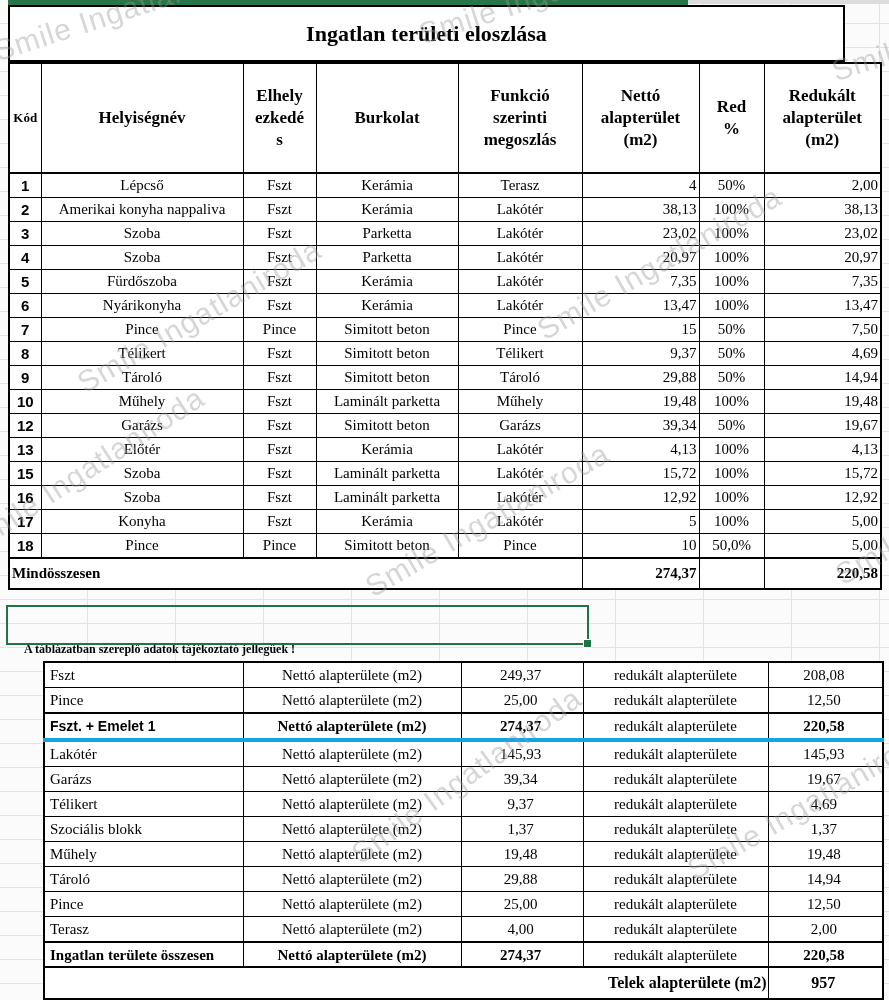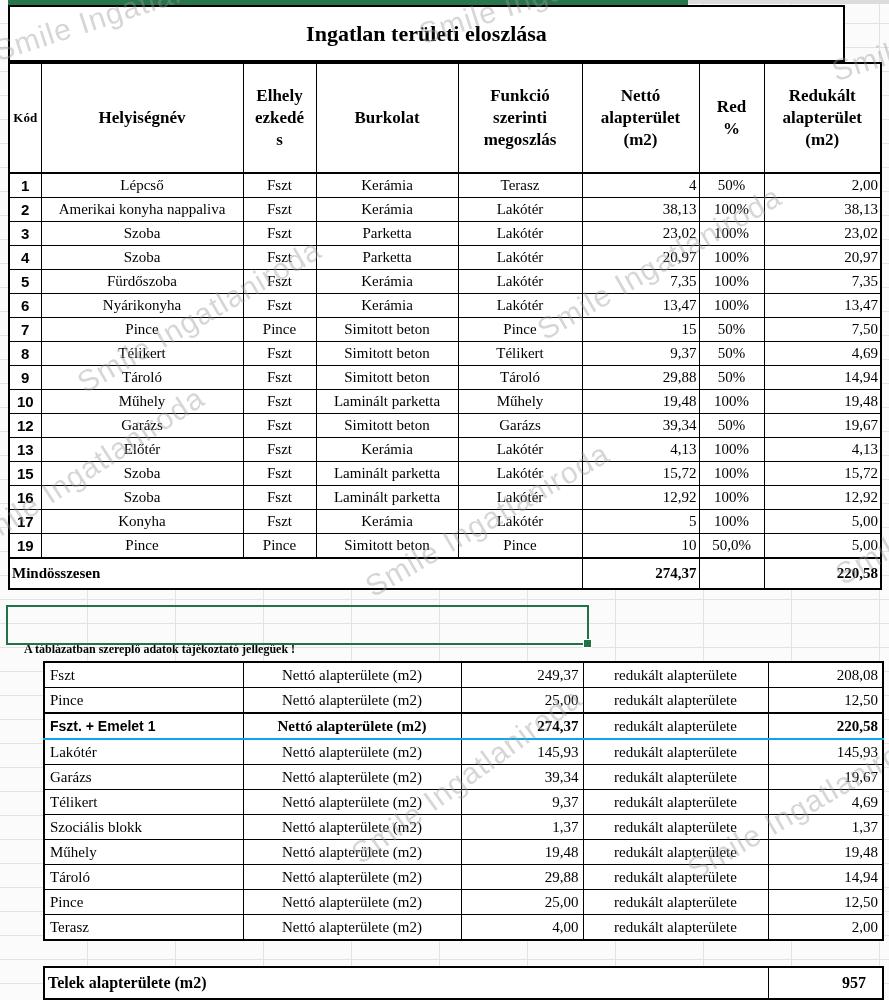--- a/index.html
+++ b/index.html
@@ -34,29 +34,29 @@
   
   .sel-overlay{position:absolute;left:6px;top:605px;width:579px;height:36px;border:2px solid #217346;z-index:45;pointer-events:none}
   .sel-handle{position:absolute;right:-5px;bottom:-5px;width:7px;height:7px;background:#217346;border:1px solid #fff;pointer-events:auto}
   
   .note{position:absolute;left:24px;top:642px;font-size:12px;font-weight:bold}
   
   .sum-table{position:absolute;left:43px;top:661px;width:839px;border-collapse:collapse;table-layout:fixed;background:#fff;border:2px solid #000}
   .sum-table td{border:1px solid #000;height:22px;font-size:15px;overflow:hidden}
   .sc0{text-align:left;padding-left:5px}
   .sc1,.sc3{text-align:center}
-  .sc2,.sc4{text-align:right;padding-right:4px}
-  .sum-table tr.bold td{font-weight:bold;border-top:2px solid #000;border-bottom:2px solid #0ea5e9}
+  .sc2,.sc4{text-align:center;padding-right:4px}
+  .sum-table tr.bold td{font-weight:bold;border-top:2px solid #000;border-bottom:4px solid #0ea5e9}
   .sum-table tr.bold td.sc3{font-weight:normal}
   .sum-table td.sans{font-family:"Liberation Sans",sans-serif;font-size:14px}
   
   .telek{position:absolute;left:43px;top:966px;width:839px;border-collapse:collapse;table-layout:fixed;background:#fff;border:2px solid #000}
   .telek td{border:1px solid #000;height:28px;font-weight:bold;font-size:16px;overflow:hidden}
-  .tk0{text-align:left;padding-left:3px}
-  .tk1{text-align:right;padding-right:16px}
+  .tk0{text-align:right;padding-left:9px}
+  .tk1{text-align:center;padding-right:5px}
   
   .w0{width:32px}.w1{width:202px}.w2{width:73px}.w3{width:142px}.w4{width:124px}.w5{width:117px}.w6{width:65px}.w7{width:117px}
   .s0{width:199px}.s1{width:218px}.s2{width:122px}.s3{width:185px}.s4{width:115px}
   .t0{width:724px}.t1{width:115px}
   
   .wm{position:absolute;font-family:"Liberation Sans",sans-serif;font-size:30px;color:#9a9a9a;opacity:.4;
       transform-origin:left center;pointer-events:none;z-index:40;white-space:nowrap;letter-spacing:1px}
 </style>
 </head>
 <body>
@@ -245,21 +245,21 @@
           <td class="mc0">17</td>
           <td class="mc1">Konyha</td>
           <td class="mc2">Fszt</td>
           <td class="mc3">Kerámia</td>
           <td class="mc4">Lakótér</td>
           <td class="mc5">5</td>
           <td class="mc6">100%</td>
           <td class="mc7">5,00</td>
         </tr>
         <tr>
-          <td class="mc0">19</td>
+          <td class="mc0">18</td>
           <td class="mc1">Pince</td>
           <td class="mc2">Pince</td>
           <td class="mc3">Simitott beton</td>
           <td class="mc4">Pince</td>
           <td class="mc5">10</td>
           <td class="mc6">50,0%</td>
           <td class="mc7">5,00</td>
         </tr>
       </tbody>
     <tbody>
@@ -356,20 +356,27 @@
           <td class="sc2">25,00</td>
           <td class="sc3">redukált alapterülete</td>
           <td class="sc4">12,50</td>
         </tr>
         <tr>
           <td class="sc0">Terasz</td>
           <td class="sc1">Nettó alapterülete (m2)</td>
           <td class="sc2">4,00</td>
           <td class="sc3">redukált alapterülete</td>
           <td class="sc4">2,00</td>
+        </tr>
+        <tr class="bold">
+          <td class="sc0">Ingatlan területe összesen</td>
+          <td class="sc1">Nettó alapterülete (m2)</td>
+          <td class="sc2">274,37</td>
+          <td class="sc3">redukált alapterülete</td>
+          <td class="sc4">220,58</td>
         </tr>
       </tbody>
   </table>
 
   <table class="telek">
     <colgroup>
         <col class="t0">
         <col class="t1">
       </colgroup>
     <tbody>

